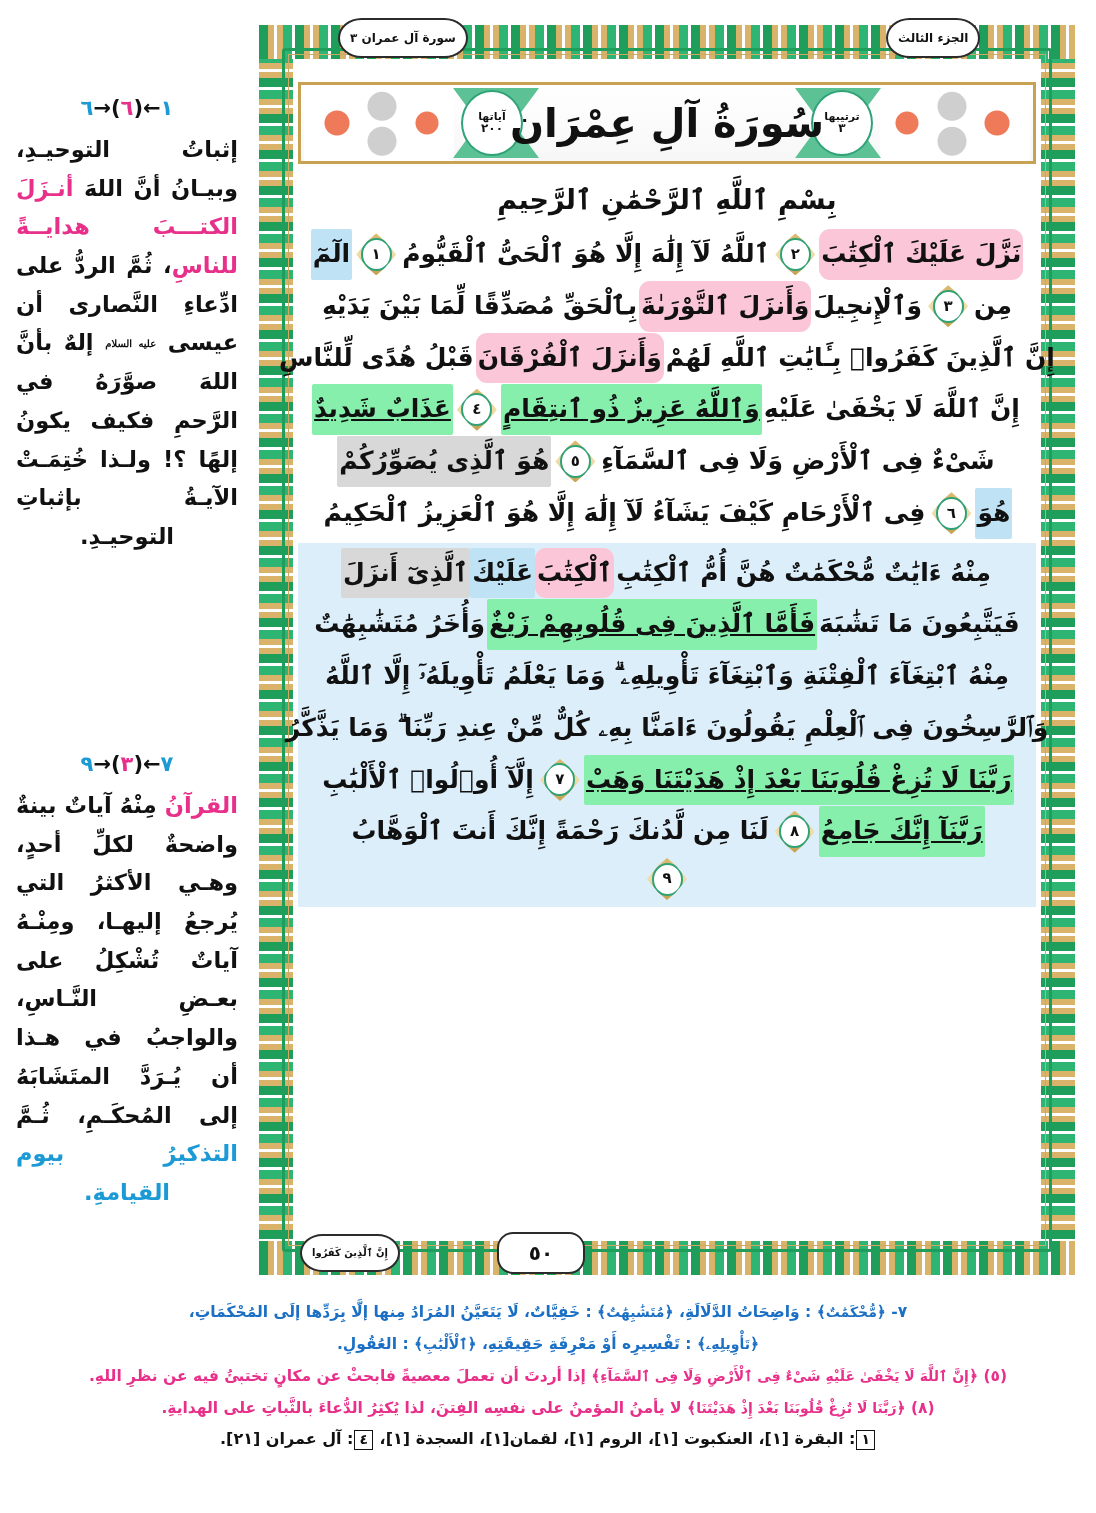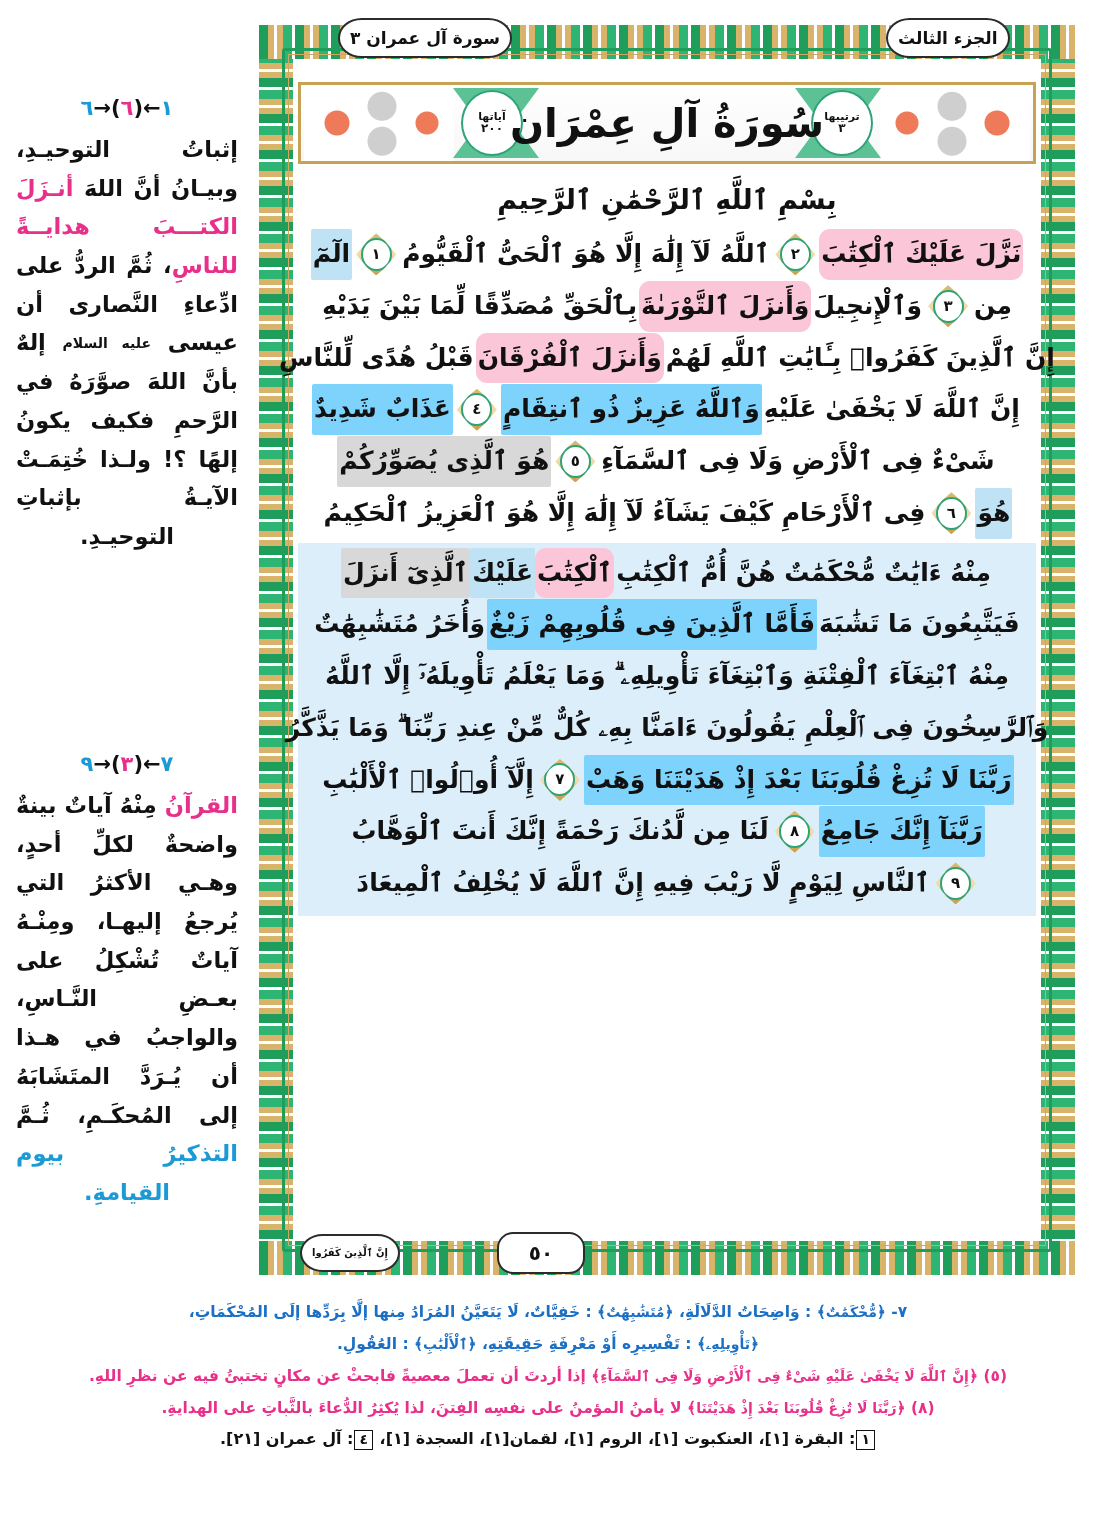--- a/index.html
+++ b/index.html
@@ -33,21 +33,21 @@
     border:1px solid #cdaa63;
   }
 
   
   .cartouche{
     position:absolute;background:#fff;border:2px solid #2b2b2b;
     border-radius:26px/22px;display:flex;align-items:center;justify-content:center;
     padding:2px 10px;white-space:nowrap;z-index:6;
     font-family:"DejaVu Sans","Liberation Sans",sans-serif;
   }
-  .cartouche span{font-size:17px;font-weight:700;color:#111;line-height:1;}
+  .cartouche span{font-size:12px;font-weight:700;color:#111;line-height:1;}
 
   #surah-cartouche{left:338px;top:18px;height:32px;}
   #juz-cartouche{left:886px;top:18px;height:32px;}
   #page-number-cartouche{left:497px;top:1232px;height:34px;width:64px;border-radius:16px;}
   #page-number-cartouche span{font-size:20px;}
   #catchword-cartouche{left:300px;top:1234px;height:30px;}
   #catchword-cartouche span{font-size:10px;}
 
   
   .surah-banner{
@@ -97,21 +97,21 @@
     margin:12px 0 14px;letter-spacing:0.5px;
   }
   .ayah-line{
     display:flex;align-items:center;justify-content:center;flex-wrap:nowrap;
     font-size:25px;font-weight:700;color:#111;line-height:1.95;
     white-space:nowrap;margin:1px 0;
   }
   .seg{padding:1px 2px;border-radius:2px;}
   .hl-blue{background:#bfe3f5;text-align:right;}
   .hl-pink{background:#fbc6d8;border-radius:11px;}
-  .hl-yellow{background:#7dd3fc;}
+  .hl-yellow{background:#86efac;text-decoration:underline;}
   .hl-gray{background:#d8d8d8;}
   .hl-none{background:transparent;}
 
   
   .ayah-num{
     position:relative;display:inline-flex;align-items:center;justify-content:center;
     width:40px;height:42px;margin:0 4px;flex:none;
     background:
       radial-gradient(circle at 50% 50%, #ffffff 0 12px, transparent 13px),
       conic-gradient(from 0deg,#d8b86a,#f0ddaa,#c8a253,#f0ddaa,#d8b86a);
@@ -142,21 +142,21 @@
   .com-range .n-start{color:#1b9ad6;}
   .com-range .n-mid{color:#e8308a;}
   .com-range .n-end{color:#1b9ad6;}
   .com-range .arrow{color:#111;font-weight:700;}
   .com-body{
     font-size:22.5px;font-weight:700;line-height:1.72;color:#111;
   }
   .c-pink{color:#e8308a;}
   .c-blue{color:#1b9ad6;}
   .c-black{color:#111;}
-  .sm-sal{font-size:14px;vertical-align:middle;}
+  .sm-sal{font-size:10px;vertical-align:middle;font-family:Liberation Serif, serif;}
 
   
   .footnotes{
     position:absolute;left:14px;right:14px;top:1292px;direction:rtl;text-align:center;
   }
   .fn{font-size:15.5px;font-weight:700;line-height:1.55;margin:8px 0;}
   .fn-blue{color:#1b6fc4;}
   .fn-pink{color:#e8308a;}
   .fn-refs{
     margin-top:9px;font-size:16px;font-weight:700;color:#111;direction:rtl;
@@ -280,21 +280,20 @@
             <span class="seg hl-yellow">رَبَّنَآ إِنَّكَ جَامِعُ</span>
             <span class="ayah-num">
               <span>٨</span>
             </span>
             <span class="seg hl-none">لَنَا مِن لَّدُنكَ رَحْمَةً إِنَّكَ أَنتَ ٱلْوَهَّابُ</span>
           </div>
           <div class="ayah-line">
             <span class="ayah-num">
               <span>٩</span>
             </span>
-            <span class="seg hl-none">ٱلنَّاسِ لِيَوْمٍ لَّا رَيْبَ فِيهِ إِنَّ ٱللَّهَ لَا يُخْلِفُ ٱلْمِيعَادَ</span>
           </div>
         </div>
       </div>
   </div>
 
   <div class="cartouche" id="page-number-cartouche">
     <span>٥٠</span>
   </div>
   <div class="cartouche" id="catchword-cartouche">
     <span>إِنَّ ٱلَّذِينَ كَفَرُوا</span>

